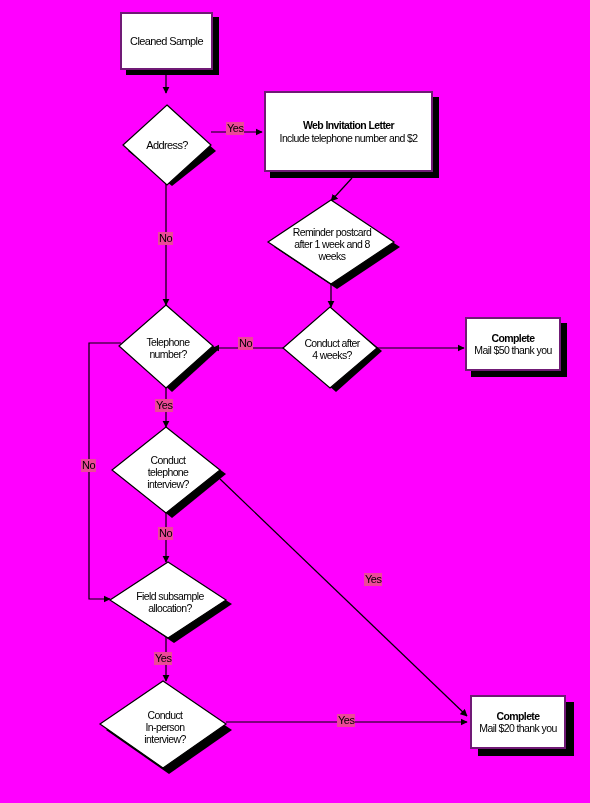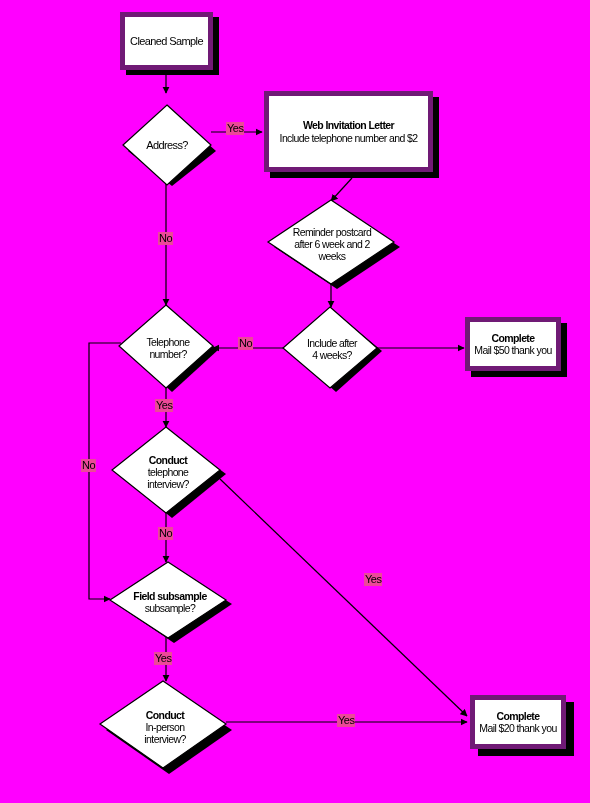--- a/index.html
+++ b/index.html
@@ -31,21 +31,21 @@
   
   .shadow {
     position: absolute;
     background: #000000;
   }
 
   
   .node-box {
     position: absolute;
     background: #FFFFFF;
-    border: 5px solid #701a75;
+    border: 2px solid #701a75;
     box-sizing: border-box;
     display: flex;
     flex-direction: column;
     align-items: center;
     justify-content: center;
     text-align: center;
     color: #000000;
     letter-spacing: -0.6px;
     z-index: 3;
   }
@@ -69,21 +69,21 @@
     display: flex;
     flex-direction: column;
     align-items: center;
     justify-content: center;
     text-align: center;
     color: #000000;
     letter-spacing: -0.6px;
     z-index: 2;
   }
   .node-diamond .ln { display: block; line-height: 1.16; }
-  .node-diamond .b  { font-weight: bold; }
+  .node-diamond .b  { font-weight: normal; }
 
   
   .edge-label {
     position: absolute;
     background: #ec4899;
     color: #000000;
     font-size: 11px;
     line-height: 13px;
     padding: 0px 1px;
     letter-spacing: -0.5px;
@@ -153,32 +153,32 @@
     <span class="ln">Include telephone number and $2</span>
   </div>
 
   <div class="node-diamond" style="left:264px; top:199px; width:136px; height:90px;">
     <svg class="dia-shape" viewBox="0 0 136 90" xmlns="http://www.w3.org/2000/svg">
       <polygon points="73,7 136,48 73,90 10,48" fill="#000000"></polygon>
       <polygon points="67,1 130,43 67,85 4,43" fill="#FFFFFF" stroke="#000000" stroke-width="1.2"></polygon>
     </svg>
     <div class="dia-label" style="font-size:10.5px; padding-right:4px; padding-bottom:3px;">
       <span class="ln">Reminder postcard</span>
-      <span class="ln">after 6 week and 2</span>
+      <span class="ln">after 1 week and 8</span>
       <span class="ln">weeks</span>
     </div>
   </div>
 
   <div class="node-diamond" style="left:282px; top:306px; width:100px; height:86px;">
     <svg class="dia-shape" viewBox="0 0 100 86" xmlns="http://www.w3.org/2000/svg">
       <polygon points="54,7 100,45 54,86 8,45" fill="#000000"></polygon>
       <polygon points="48,1 95,42 48,82 1,42" fill="#FFFFFF" stroke="#000000" stroke-width="1.2"></polygon>
     </svg>
     <div class="dia-label" style="font-size:10.5px; padding-right:4px; padding-bottom:2px;">
-      <span class="ln">Include after</span>
+      <span class="ln">Conduct after</span>
       <span class="ln">4 weeks?</span>
     </div>
   </div>
 
   <div class="shadow" style="left:471px; top:323px; width:96px; height:54px;"></div>
   <div class="node-box" style="left:465px; top:317px; width:96px; height:54px; font-size:10.5px;">
     <span class="ln b">Complete</span>
     <span class="ln">Mail $50 thank you</span>
   </div>
 
@@ -205,21 +205,21 @@
     </div>
   </div>
 
   <div class="node-diamond" style="left:108px; top:561px; width:124px; height:82px;">
     <svg class="dia-shape" viewBox="0 0 124 82" xmlns="http://www.w3.org/2000/svg">
       <polygon points="66,7 124,43 66,82 8,43" fill="#000000"></polygon>
       <polygon points="60,1 118,39 60,77 2,39" fill="#FFFFFF" stroke="#000000" stroke-width="1.2"></polygon>
     </svg>
     <div class="dia-label" style="font-size:10.5px; padding-right:5px; padding-bottom:2px;">
       <span class="ln b">Field subsample</span>
-      <span class="ln">subsample?</span>
+      <span class="ln">allocation?</span>
     </div>
   </div>
 
   <div class="node-diamond" style="left:98px; top:680px; width:134px; height:94px;">
     <svg class="dia-shape" viewBox="0 0 134 94" xmlns="http://www.w3.org/2000/svg">
       <polygon points="71,8 134,50 71,94 8,50" fill="#000000"></polygon>
       <polygon points="65,1 128,44 65,88 2,44" fill="#FFFFFF" stroke="#000000" stroke-width="1.2"></polygon>
     </svg>
     <div class="dia-label" style="font-size:10.5px; padding-right:6px; padding-bottom:3px;">
       <span class="ln b">Conduct</span>

